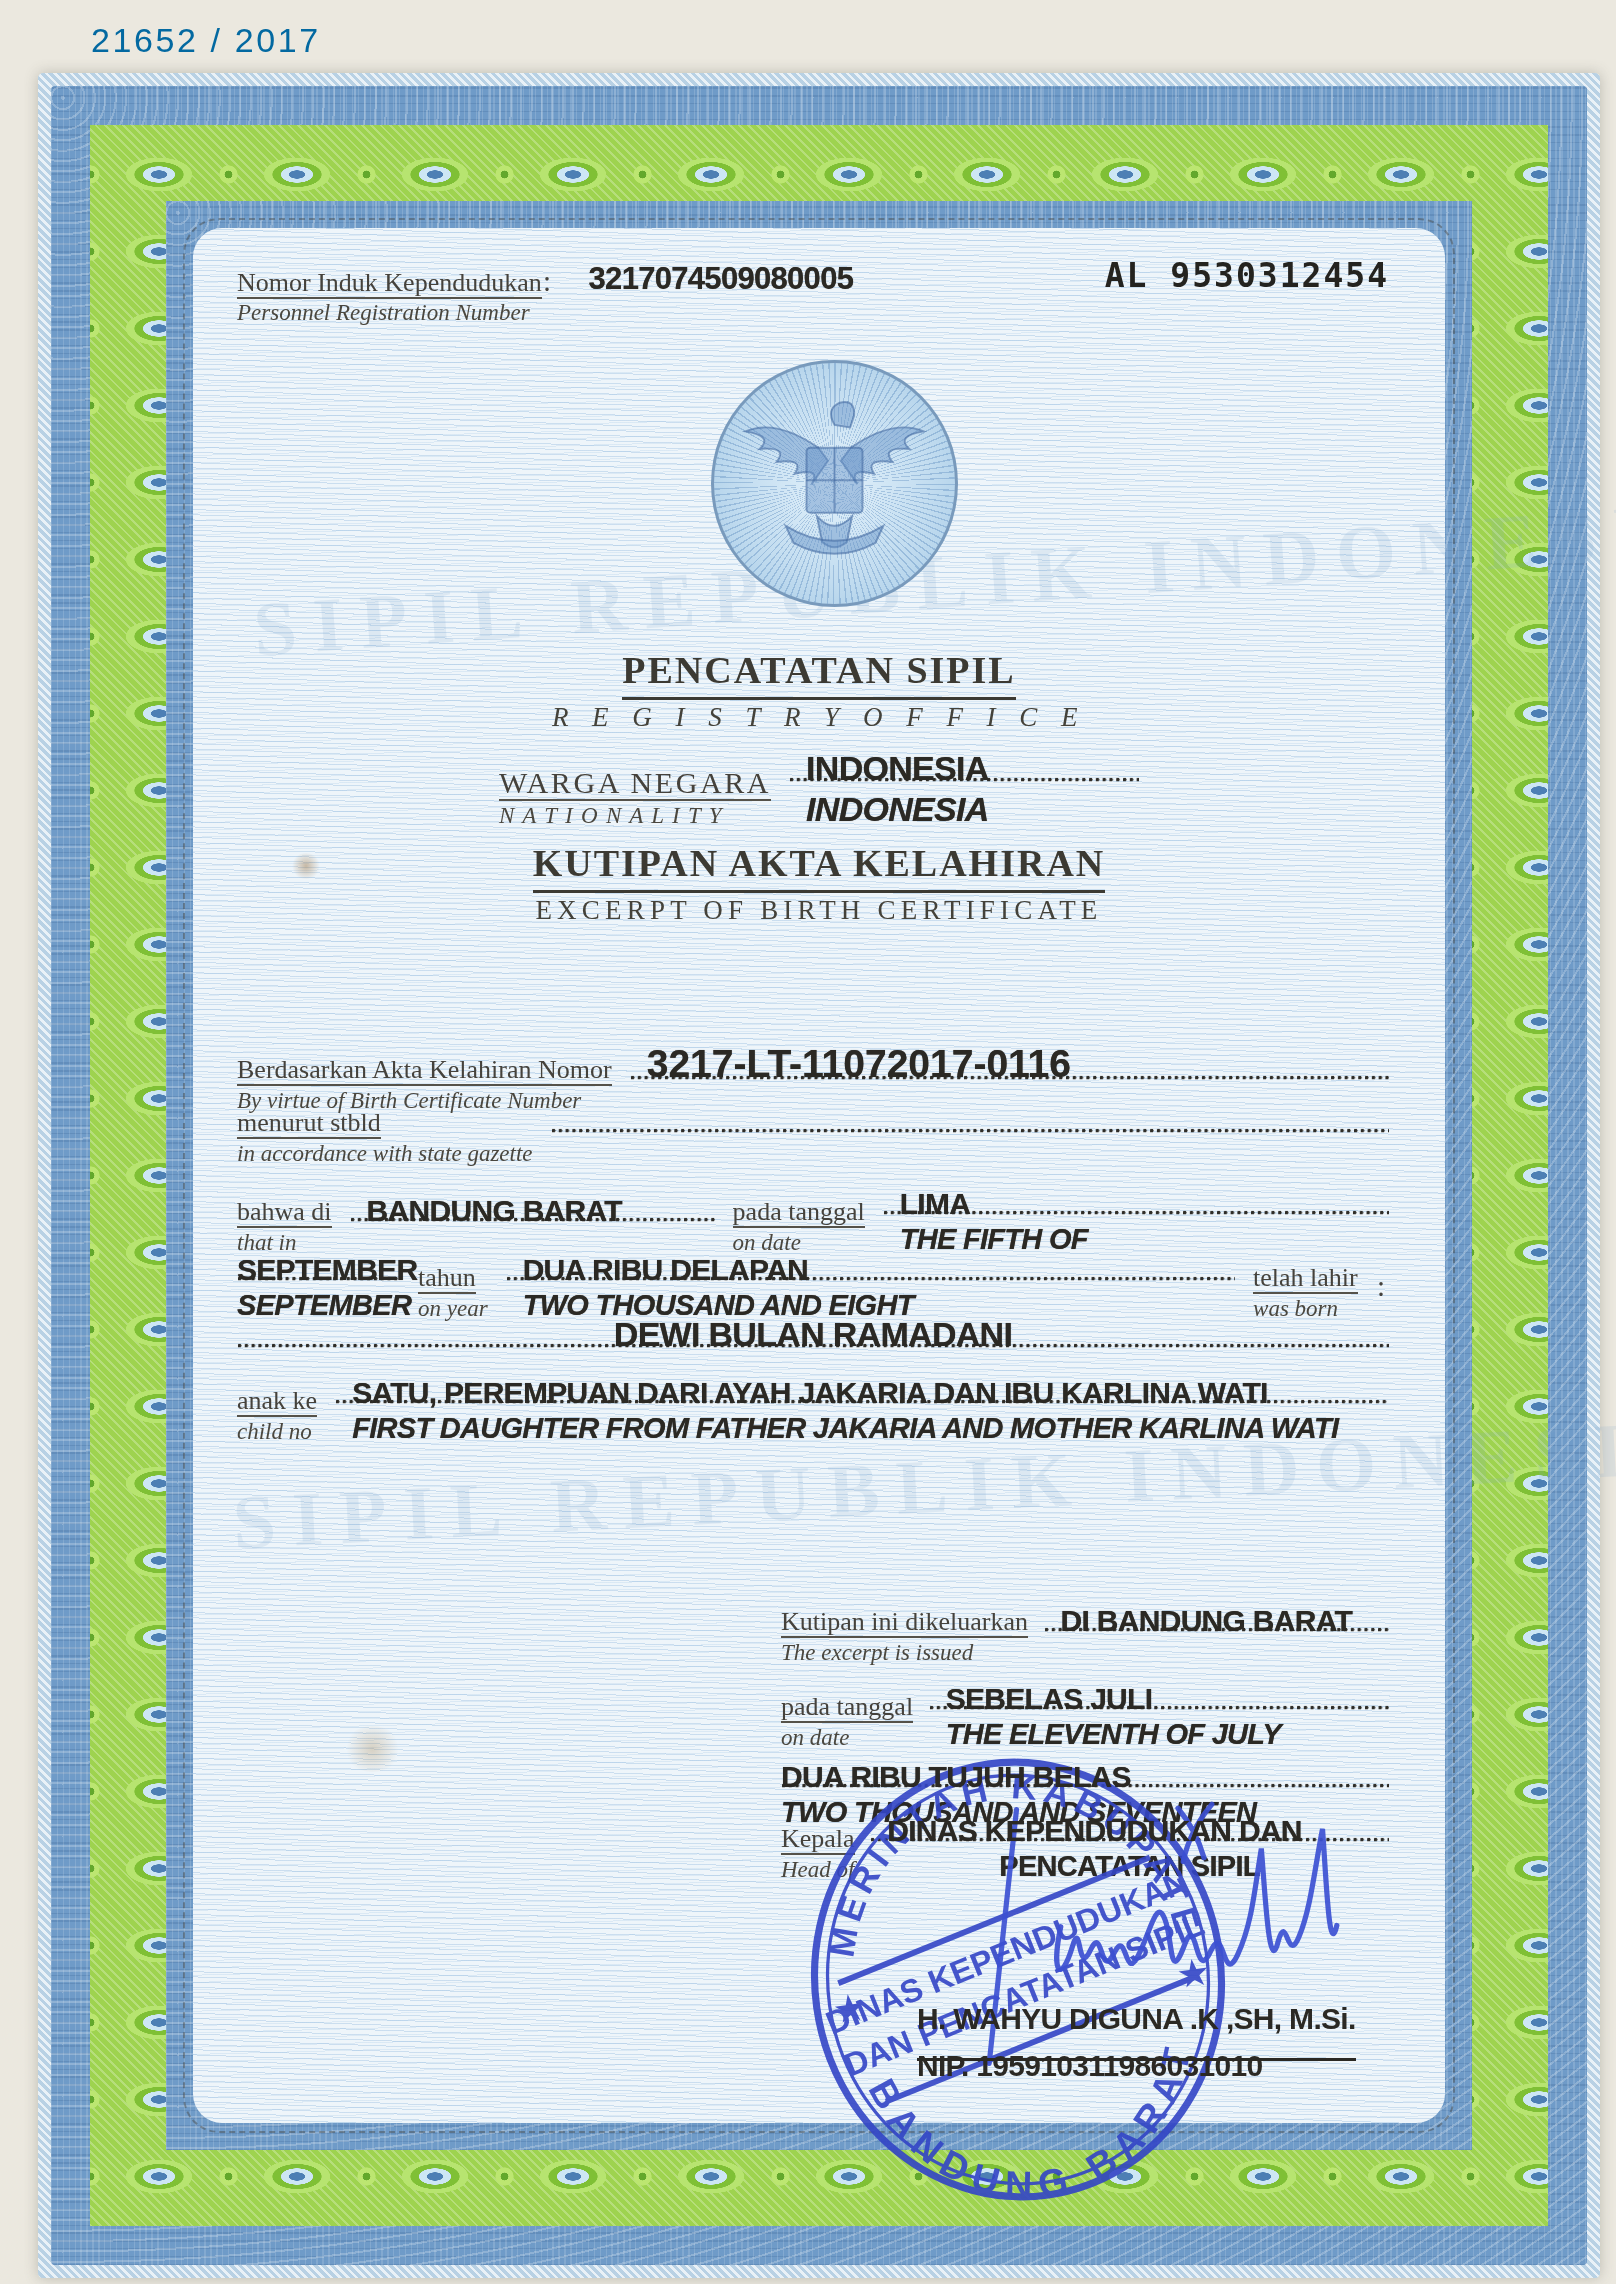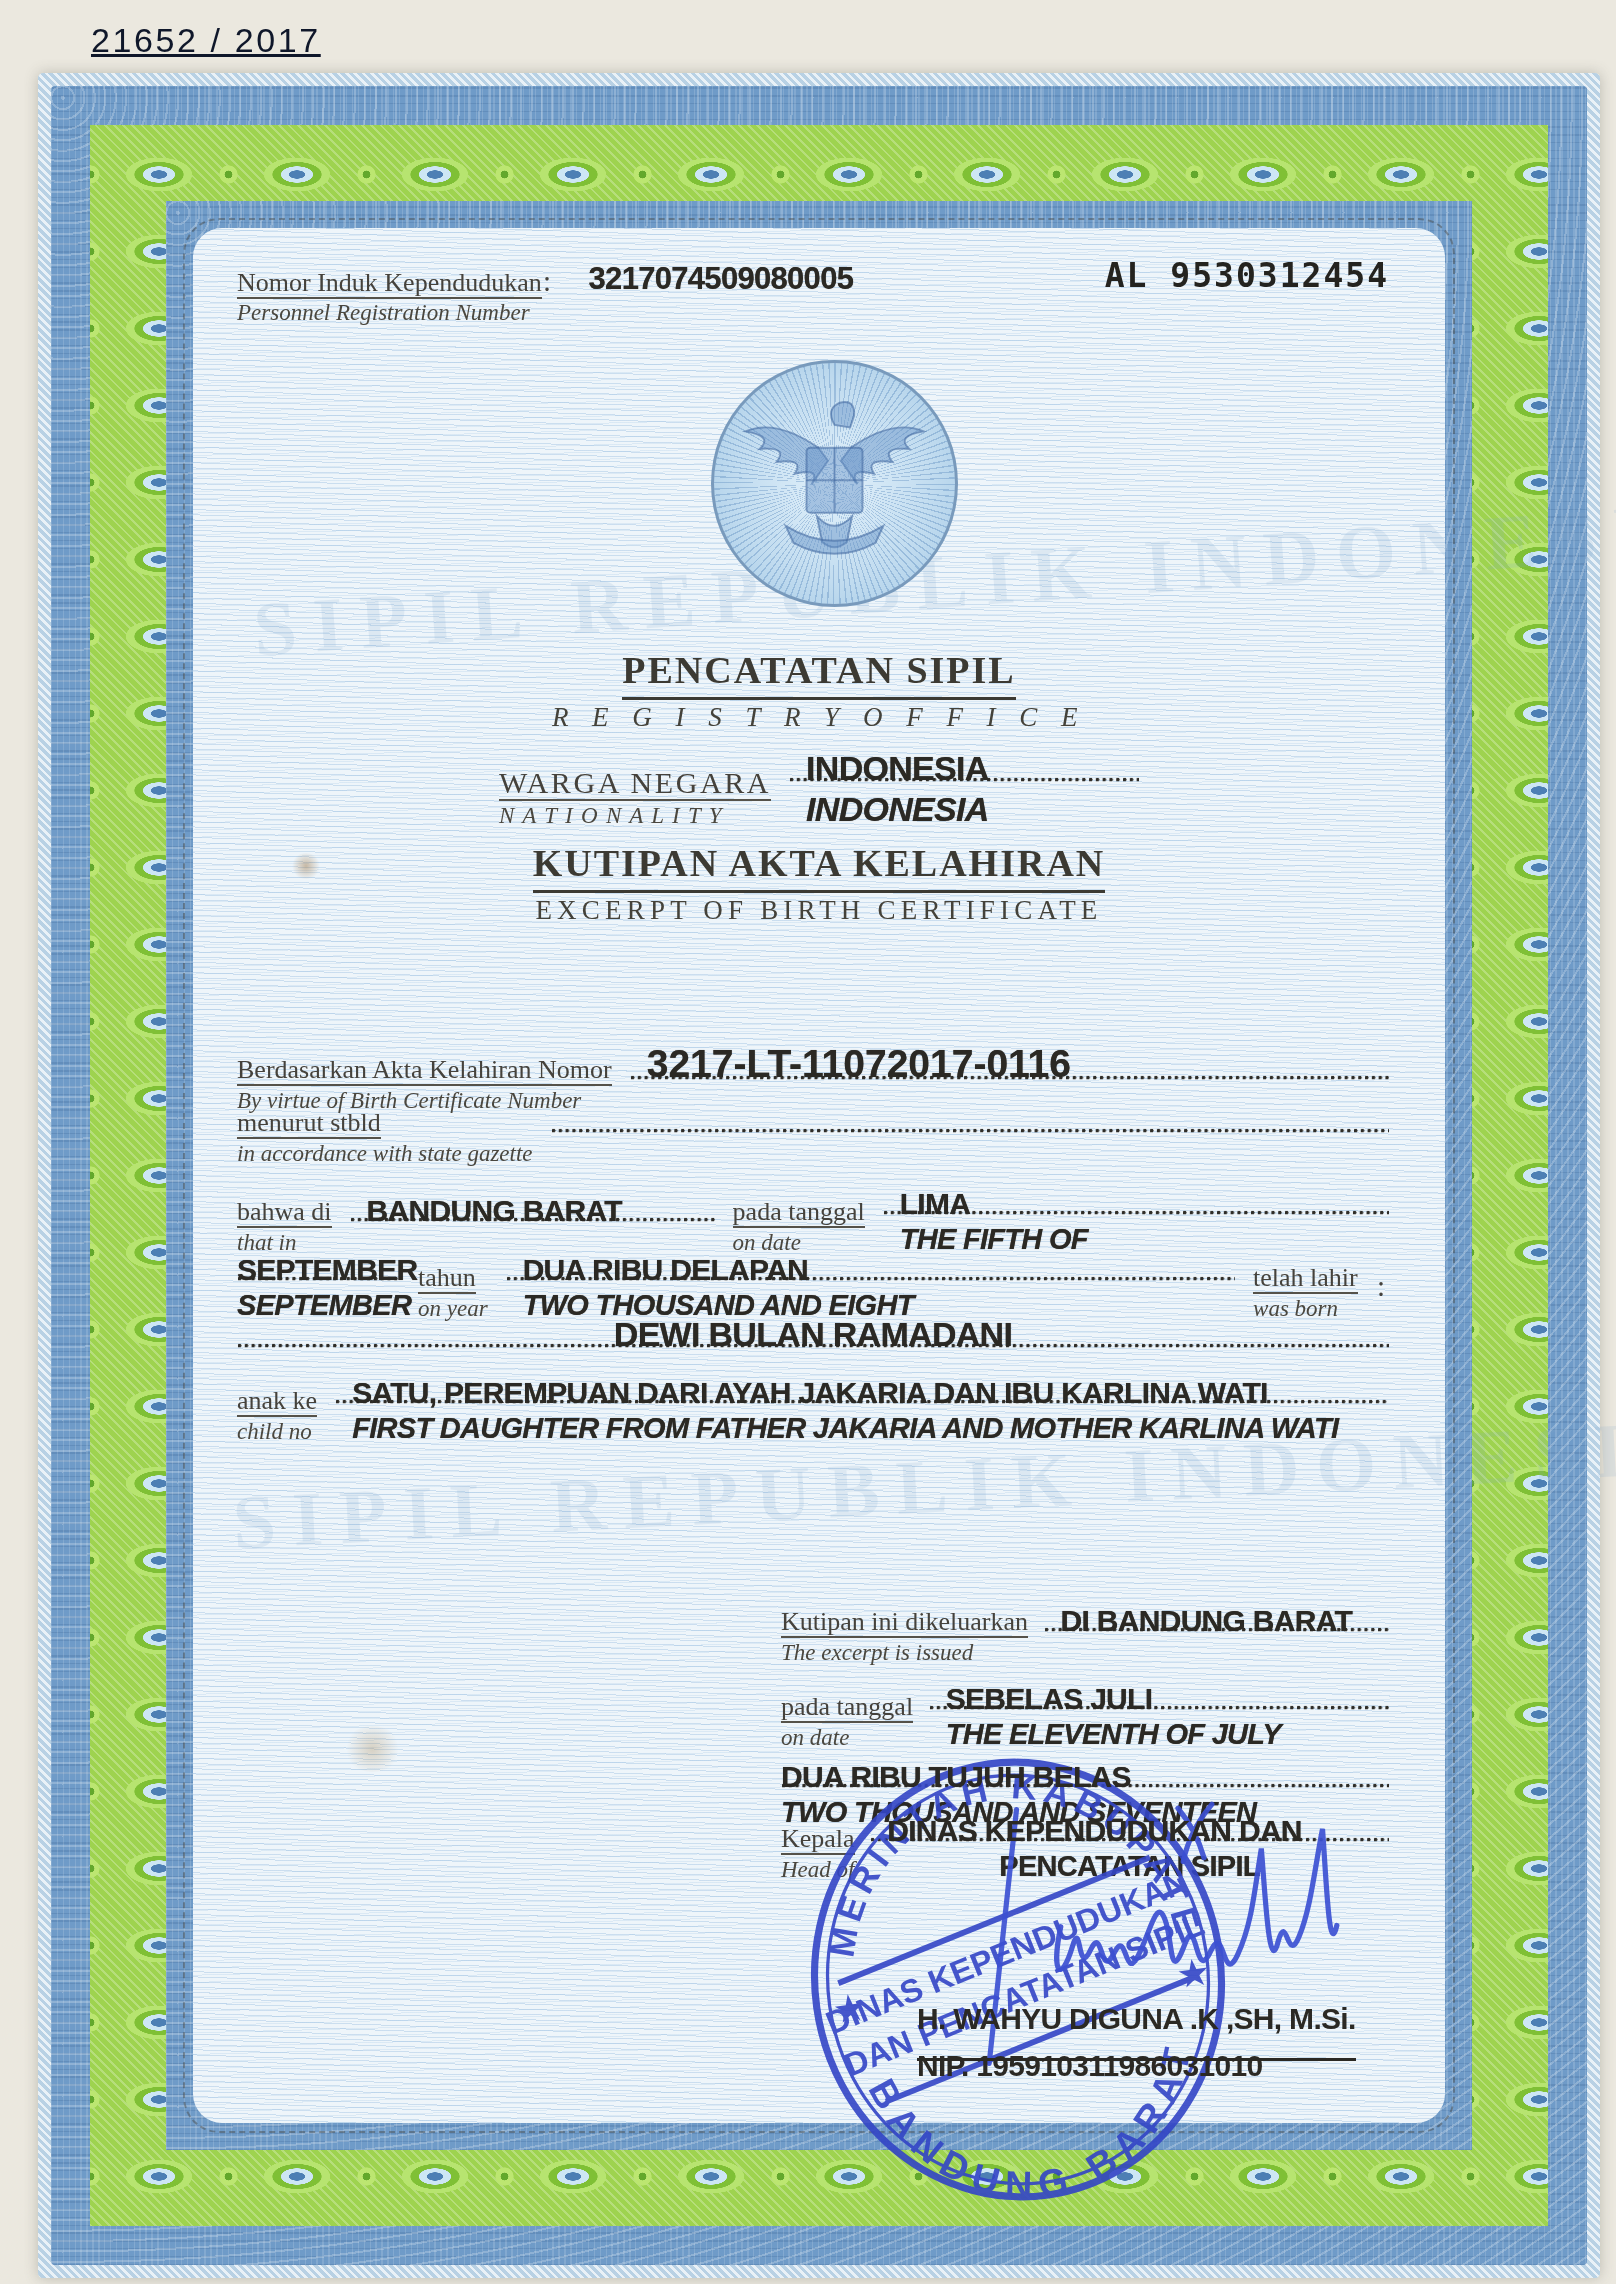--- a/index.html
+++ b/index.html
@@ -5,21 +5,21 @@
   html,body{margin:0;padding:0;}
   body{
     width:1616px;height:2284px;position:relative;overflow:hidden;
     background:#ebe8df;
     font-family:"Liberation Serif","DejaVu Serif",serif;
     color:#45423c;
   }
   .corner-num{
     position:absolute;left:91px;top:21px;
     font-family:"Liberation Sans","DejaVu Sans",sans-serif;
-    font-size:34px;color:#0f172a;letter-spacing:2.6px;text-decoration:underline;
+    font-size:34px;color:#0369a1;letter-spacing:2.6px;
   }
   
   .sheet{
     position:absolute;left:38px;top:73px;width:1562px;height:2205px;
     background:#cfe1ed;border-radius:5.2px;
     box-shadow:0 0 14.3px rgba(80,80,70,.30);
   }
   .edge{position:absolute;inset:0;border-radius:5.2px;
     background:
      repeating-linear-gradient(45deg,rgba(255,255,255,.55) 0 2.6px,rgba(150,185,215,.40) 2.6px 5.9px),

